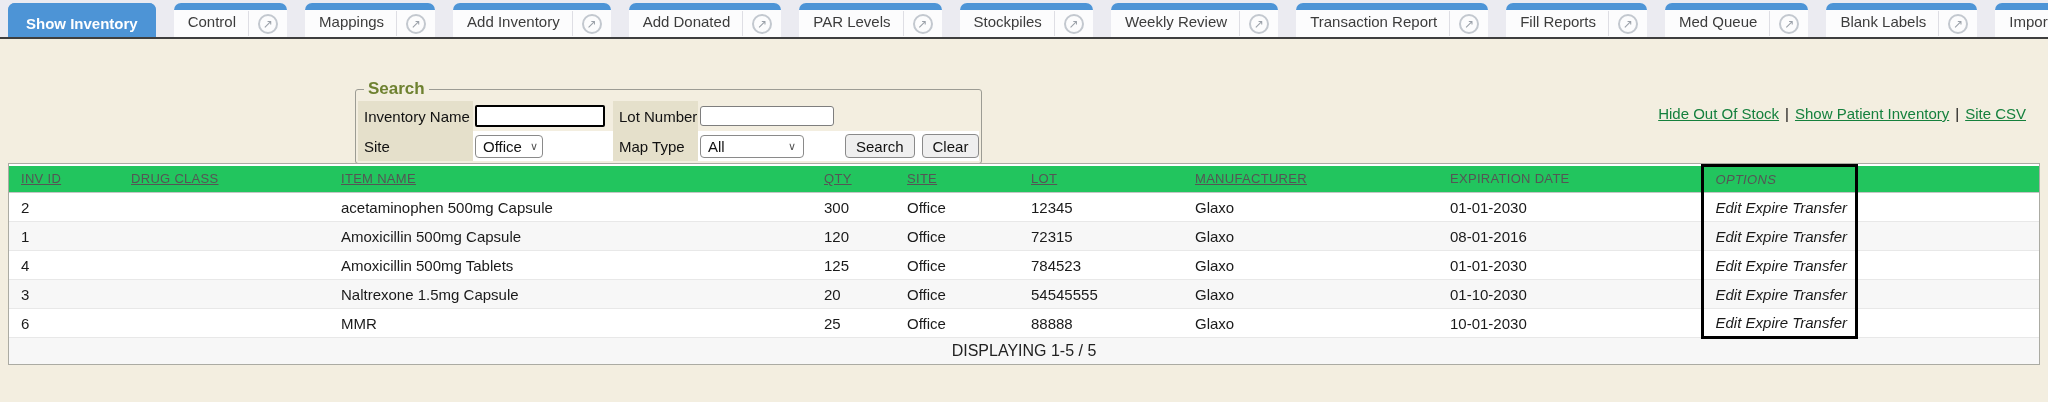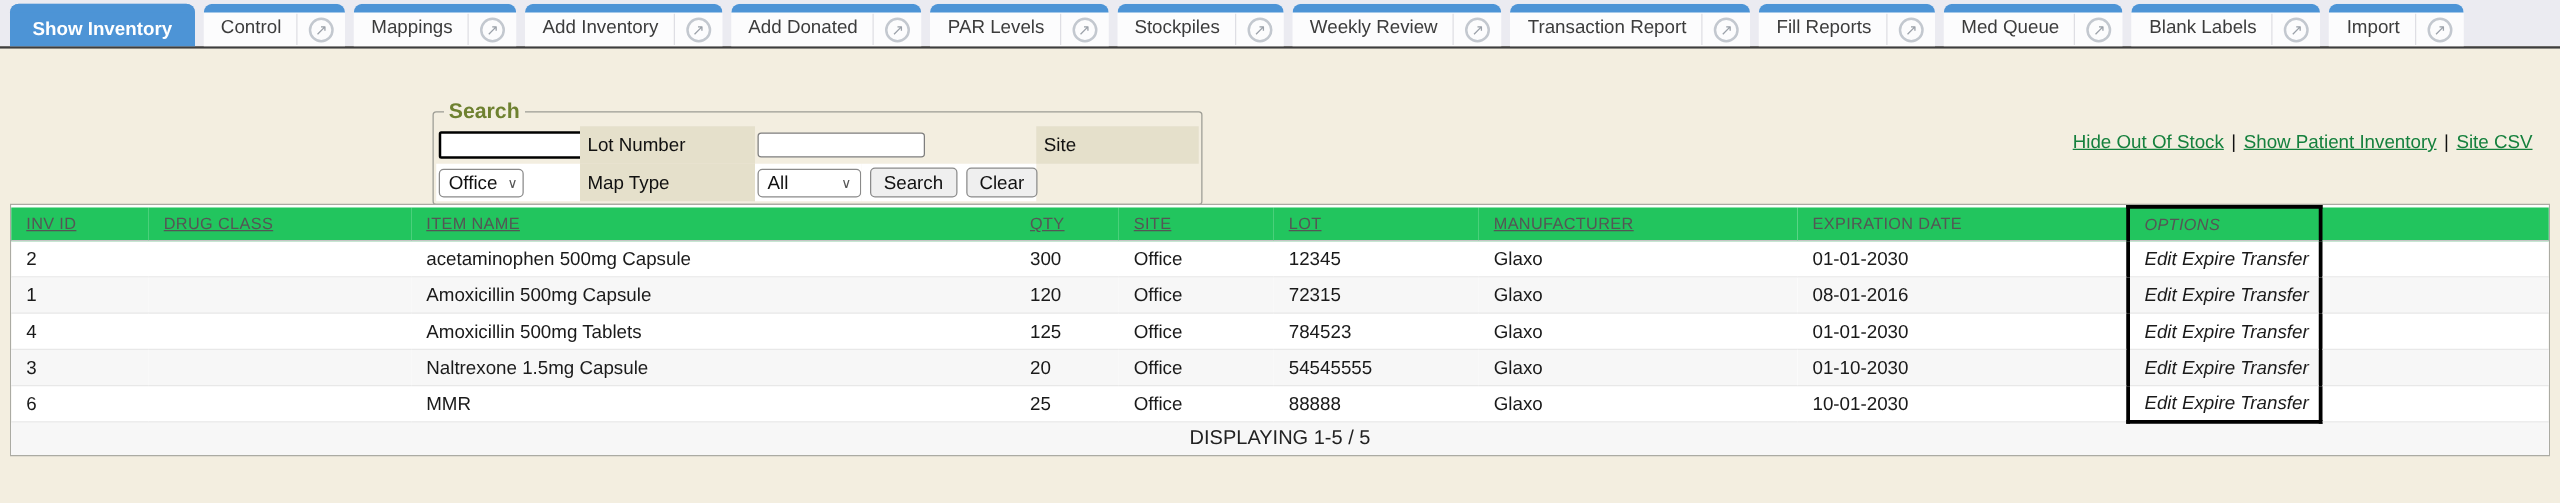--- a/index.html
+++ b/index.html
@@ -6,21 +6,21 @@
   html,body { margin:0; padding:0; }
   body {
     width:2048px; height:402px; overflow:hidden;
     font-family:"Liberation Sans","DejaVu Sans",sans-serif;
     background:#F3EEE0;
   }
 
   
   .tabbar {
     height:37px; background:#EBEBF1;
-    display:flex; align-items:flex-end; padding-left:8px; gap:7px;
+    display:flex; align-items:flex-end; padding-left:8px; gap:18px;
   }
   .tab {
     height:34px; display:flex; align-items:center;
     background:#FCFCFD; border-radius:7px 7px 0 0;
     padding-top:7px; position:relative; overflow:hidden; cursor:pointer;
     flex:0 0 auto;
   }
   .tab::before { content:''; position:absolute; top:0; left:0; right:0; height:7px; background:#4D94D6; }
   .tab-label { padding:0 12px 4px 14px; font-size:15px; color:#3C3C3C; line-height:27px; white-space:nowrap; }
   .tab-ext { border-left:1px solid #DEDEE4; padding:0 9px; height:25px; display:flex; align-items:center; }
@@ -31,21 +31,21 @@
   }
   .tab.selected { background:#4D94D6; }
   .tab.selected .tab-label { color:#FFFFFF; font-weight:bold; padding:0 18px; }
   .tabline { height:2px; background:#3E3E3E; }
 
   
   .content { position:relative; height:363px; background:#F3EEE0; }
 
   
   .search-fs {
-    position:absolute; left:346px; top:40px; width:616px;
+    position:absolute; left:355px; top:40px; width:616px;
     border:1px solid #9C9C94; border-radius:3px; padding:2px; margin:0;
   }
   .search-legend { font-size:17px; font-weight:bold; color:#6E8130; margin-left:6px; padding:0 4px; }
   .sgrid { display:grid; grid-template-columns:115px 140px 85px 140px 1fr; }
   .scell { height:30px; display:flex; align-items:center; }
   .slabel { background:#E5E0CB; padding-left:6px; font-size:15px; color:#111; }
   .swhite { background:#FFFFFF; }
   .sfield { padding-left:2px; }
   .name-input { width:130px; height:22px; border:2px solid #000; border-radius:2px; outline:none; font-size:15px; padding:0 4px; }
   .lot-input  { width:134px; height:20px; border:1px solid #7E7E7E; border-radius:3px; outline:none; font-size:15px; padding:0 4px; }
@@ -179,20 +179,21 @@
     </div>
   </div>
 <div class="tabline"></div>
 
 <div class="content">
 
   <fieldset class="search-fs">
     <legend class="search-legend">Search</legend>
     <div class="sgrid">
 
+      <div class="scell slabel">Inventory Name</div>
       <div class="scell sfield">
         <input class="name-input" type="text" value="" style="">
       </div>
       <div class="scell slabel">Lot Number</div>
       <div class="scell sfield">
         <input class="lot-input" type="text" value="" style="">
       </div>
       <div class="scell"></div>
 
       <div class="scell slabel">Site</div>

